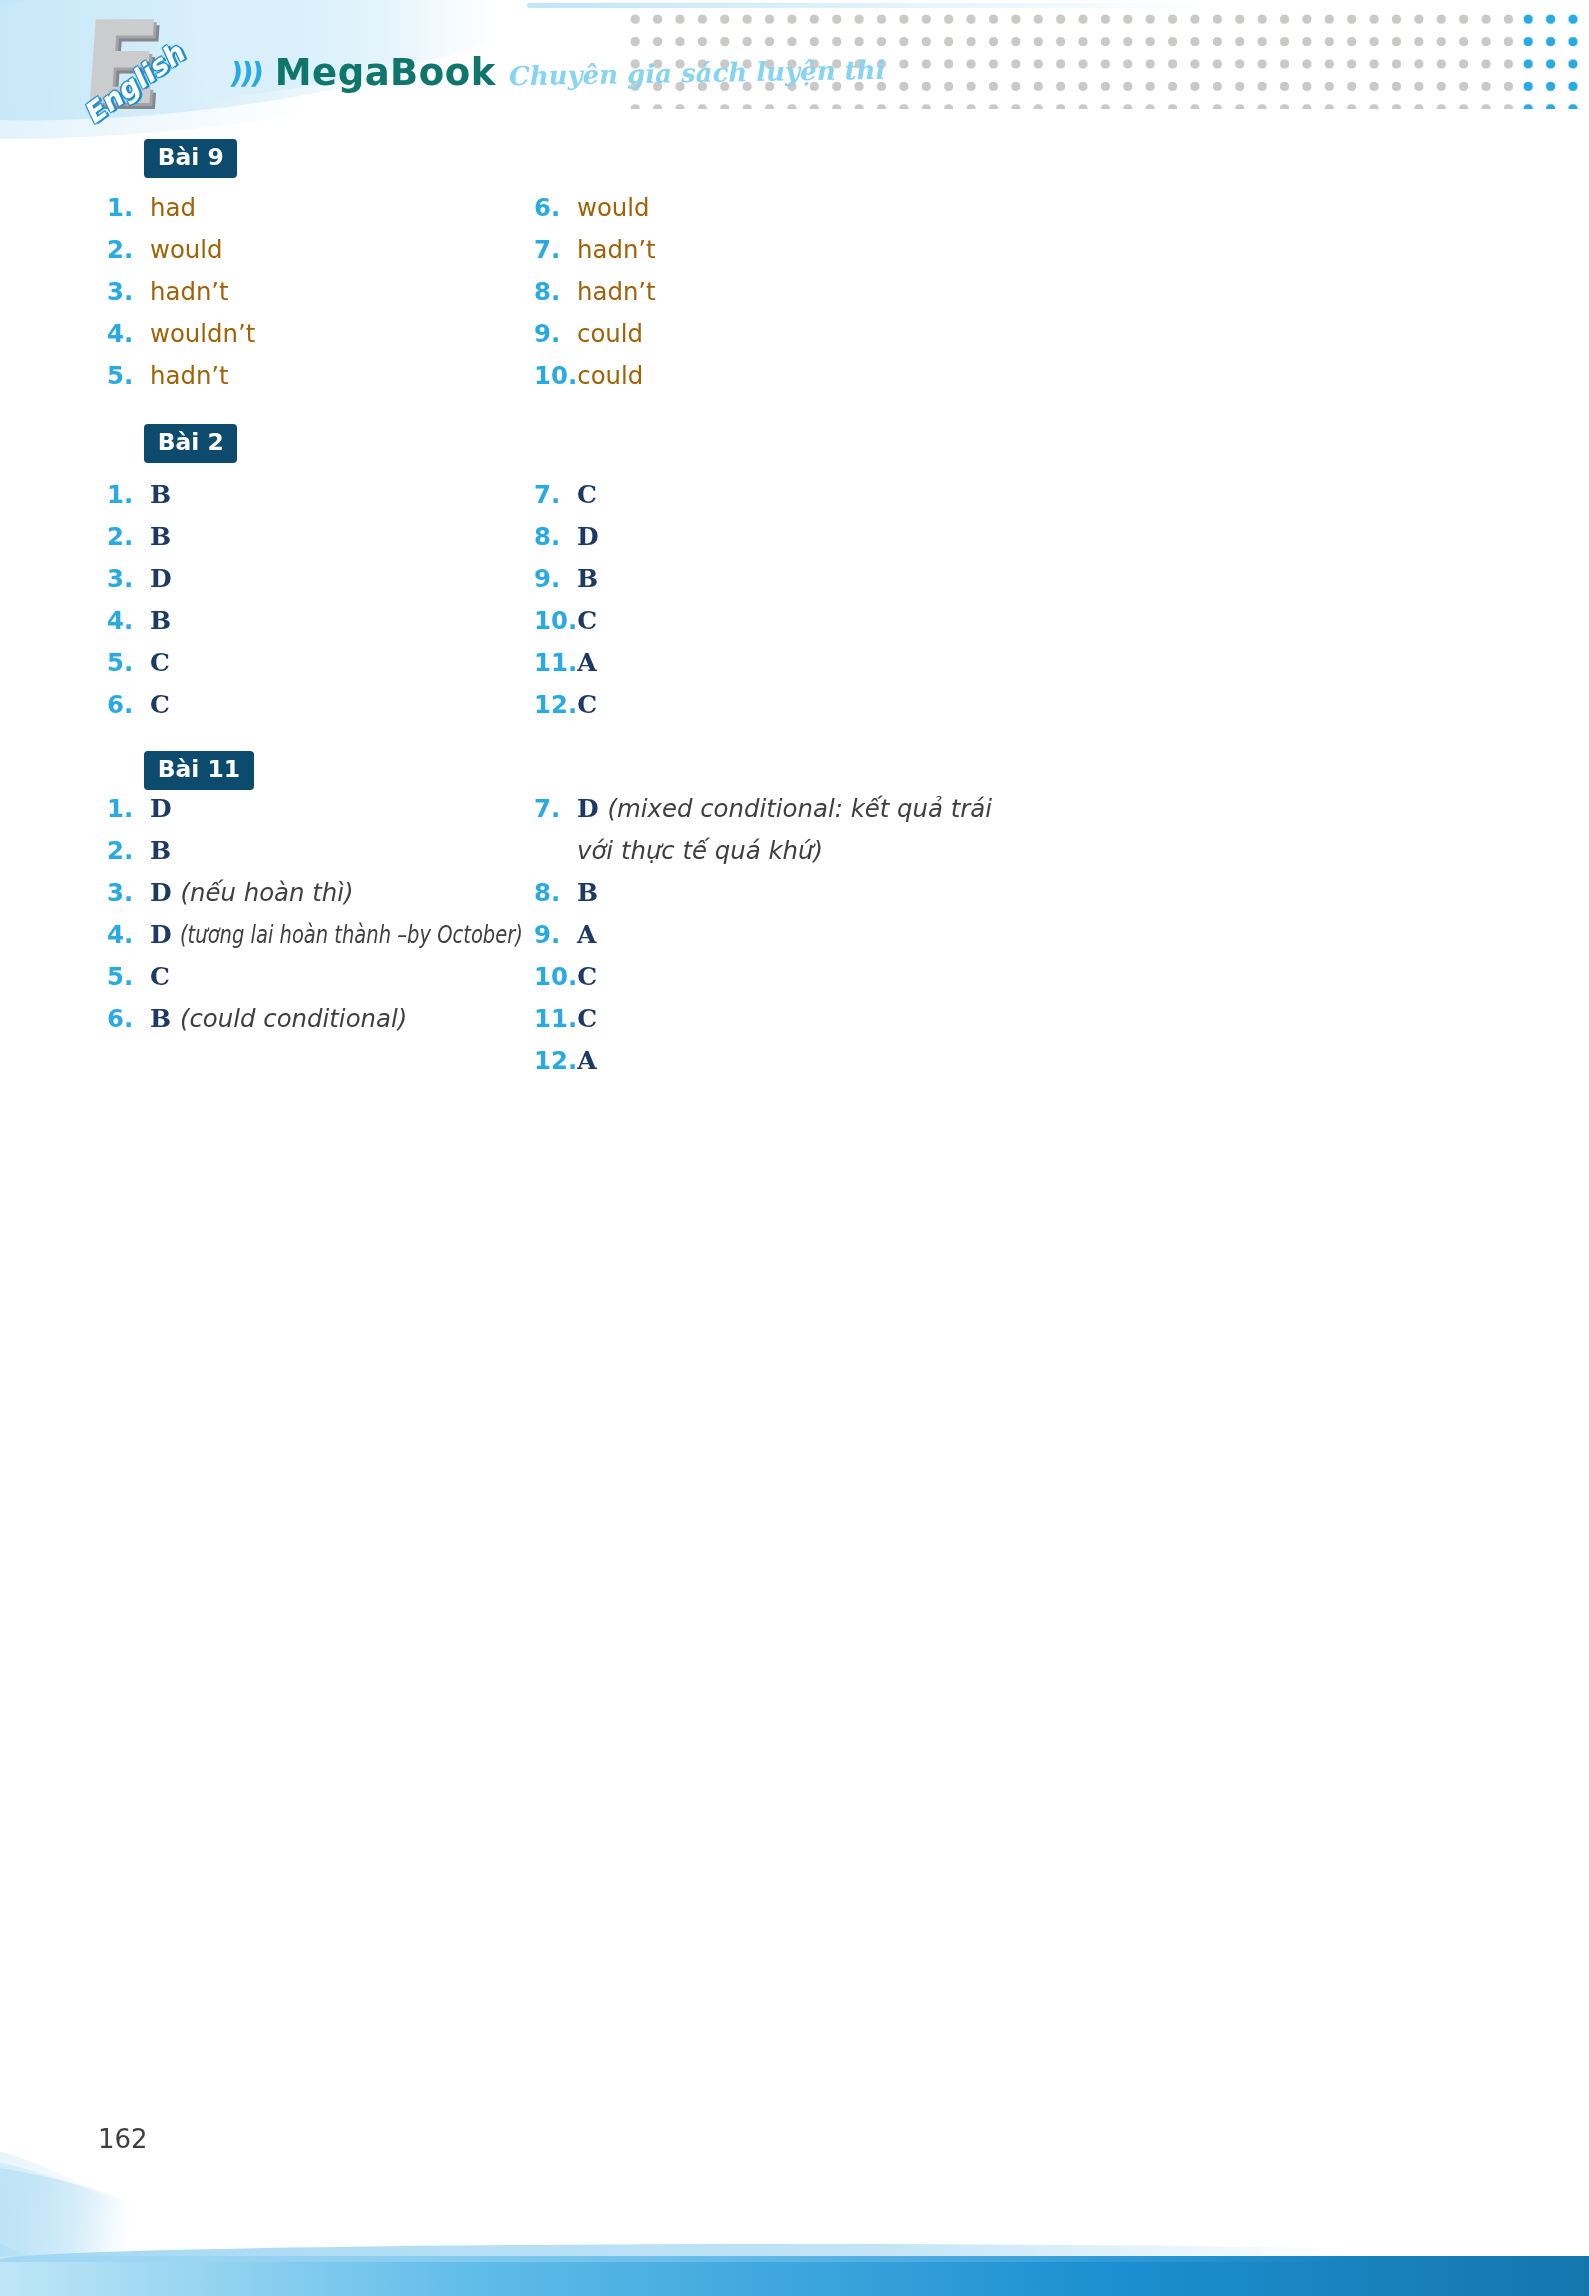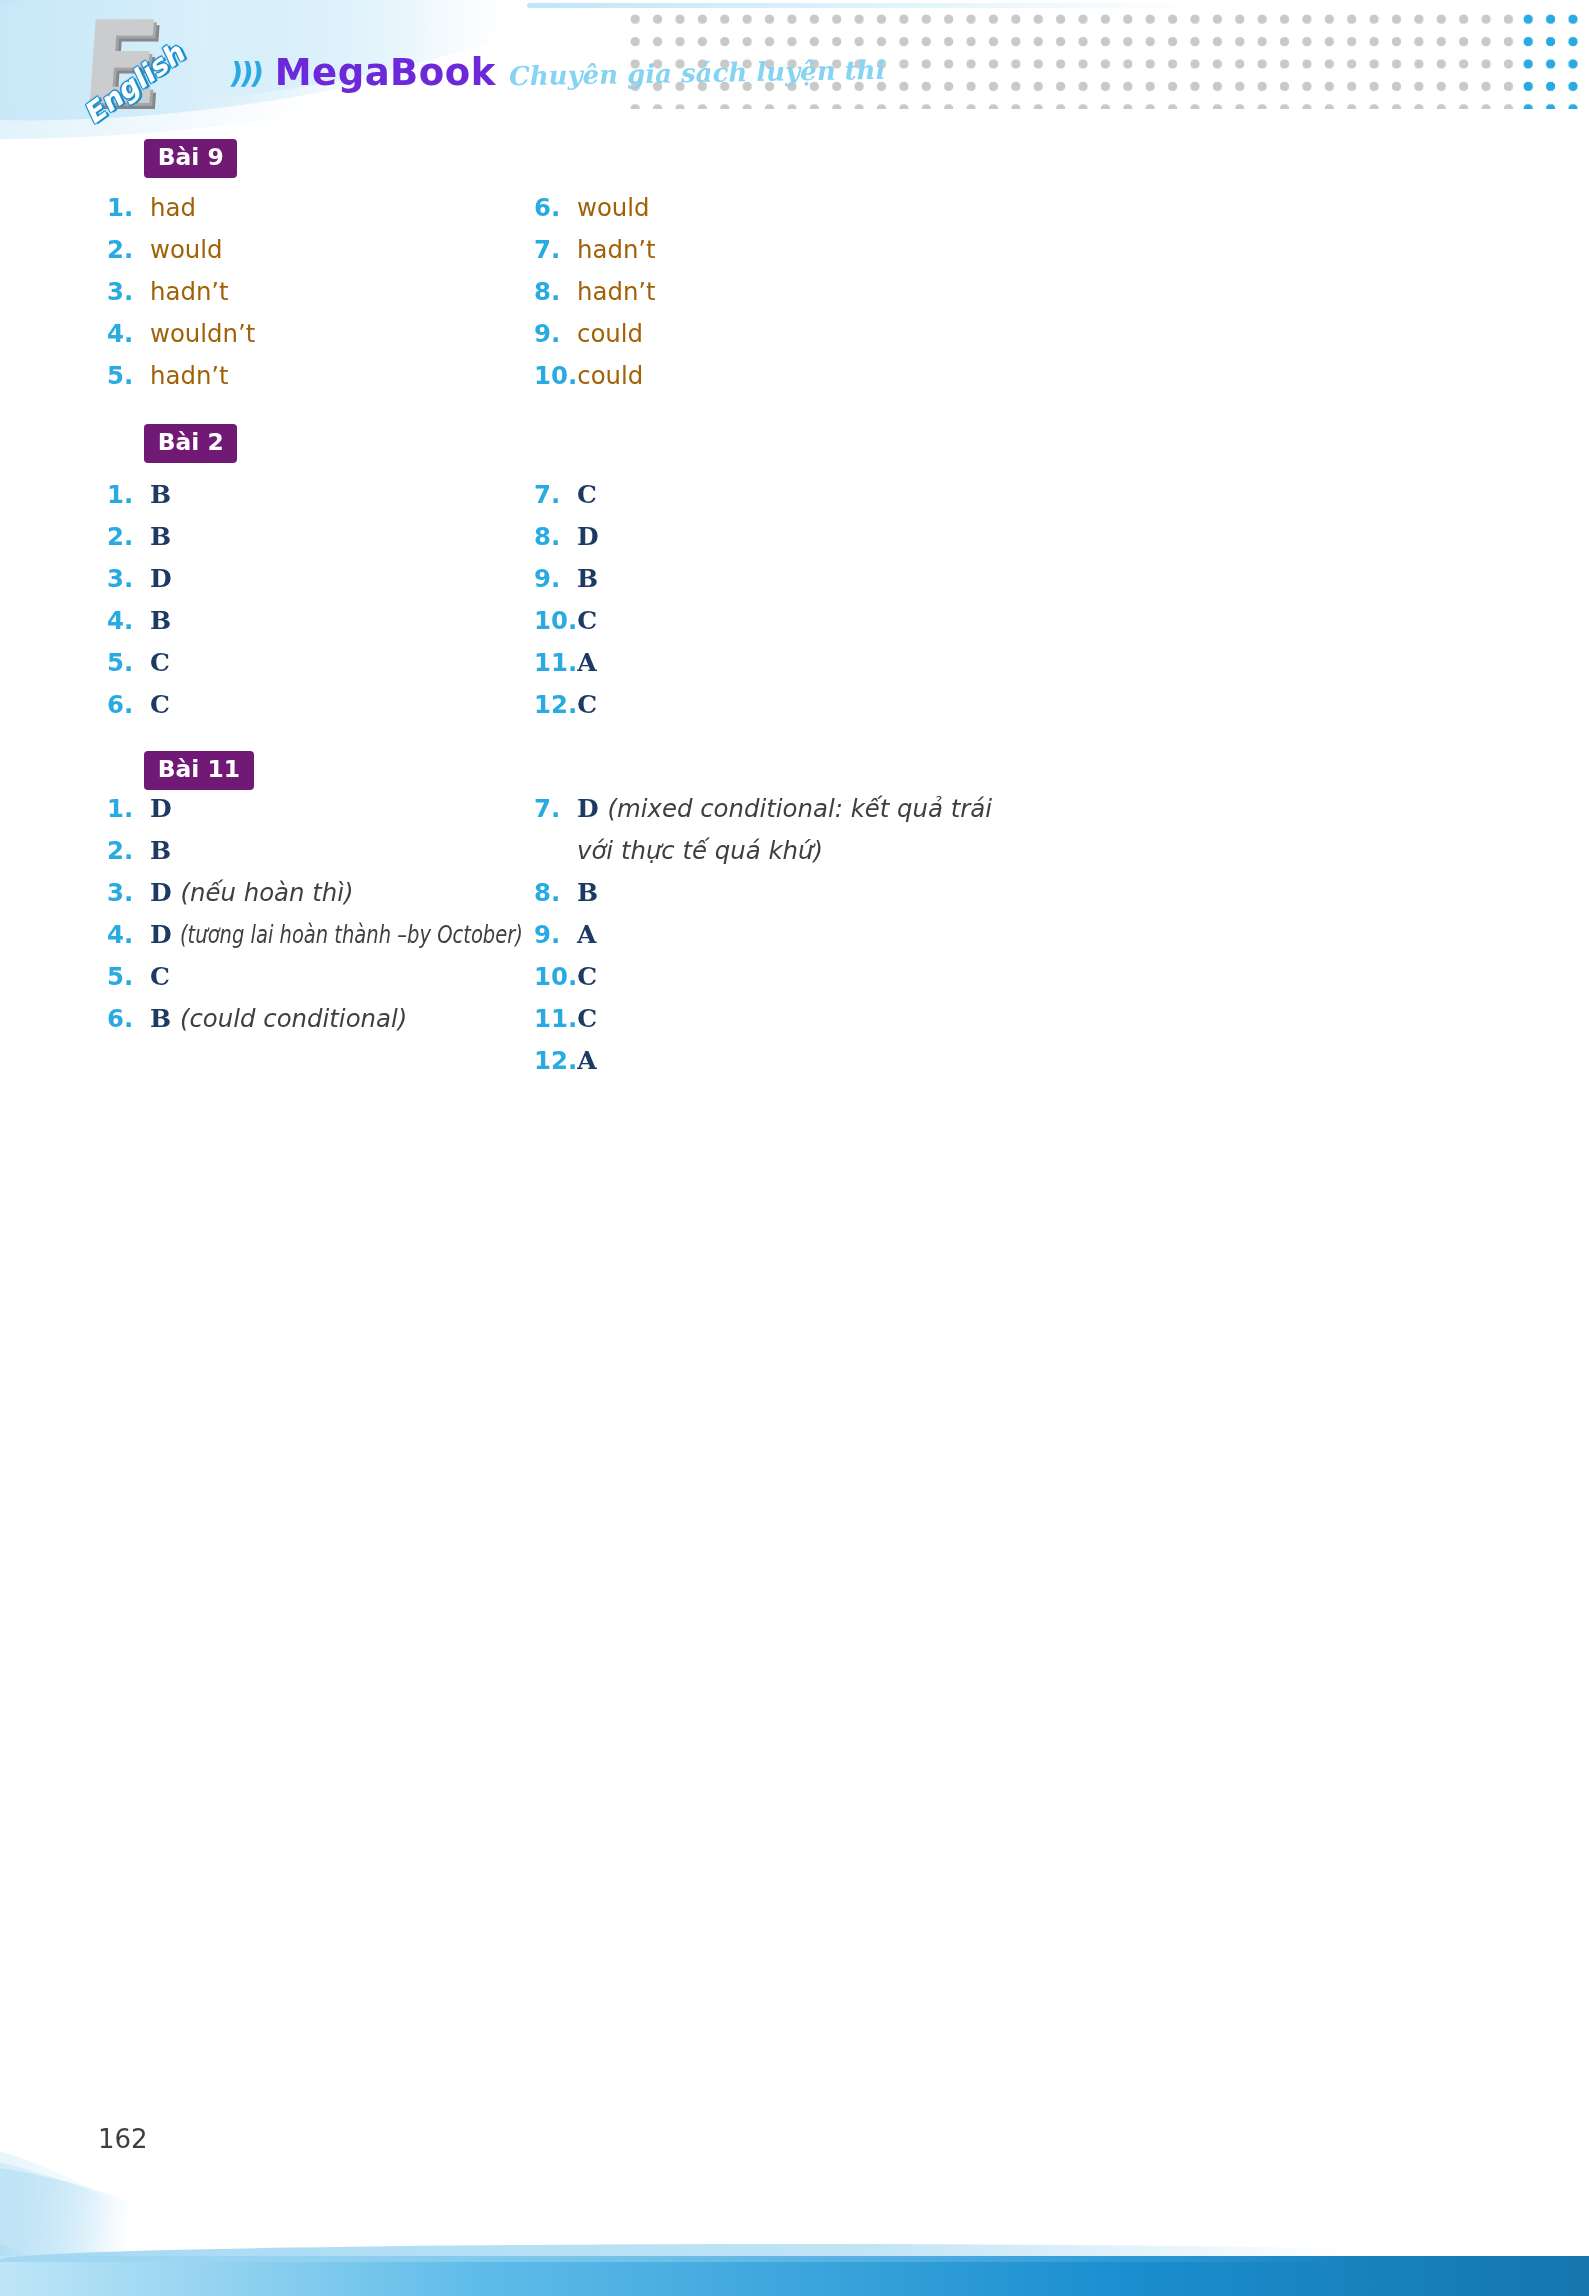--- a/index.html
+++ b/index.html
@@ -26,27 +26,27 @@
 
   
   .logo-e{position:absolute;left:82px;top:5.9px;width:156px;height:127px;z-index:5;}
   .logo-e .e{font-weight:900;font-size:115px;line-height:1;color:#cbccce;
     text-shadow:2.9px 2.9px 0 #a2a4a7,5.9px 5.9px 0 #85878b;transform:skewX(-4deg);display:block;}
   .logo-e .english{position:absolute;left:-3.9px;top:60px;transform:rotate(-36deg);
     font-size:28px;font-weight:bold;font-style:italic;color:#fff;
     text-shadow:0 0 2.9px #1b8fd0,2px 2px 0 #1b8fd0,-1px -1px 0 #1b8fd0,1px -1px 0 #1b8fd0,-1px 1px 0 #1b8fd0;}
   .brandrow{position:absolute;left:230px;top:51px;display:flex;align-items:center;gap:13.7px;z-index:5;}
   .brand-marks{font-weight:900;font-size:29px;color:#29abe2;letter-spacing:-2.9px;transform:skewX(-8deg);}
-  .brand-name{font-weight:800;font-size:37px;color:#6d28d9;letter-spacing:0.5px;}
+  .brand-name{font-weight:800;font-size:37px;color:#0f766e;letter-spacing:0.5px;}
   .brand-tagline{font-family:"DejaVu Serif","Liberation Serif",serif;font-style:italic;font-weight:600;
     font-size:26px;color:#86d3f2;transform:rotate(-1deg);}
 
   
   .section{position:absolute;left:0;width:100%;}
-  .badge{position:absolute;left:144px;top:0;background:#701a75;color:#fff;font-weight:bold;
+  .badge{position:absolute;left:144px;top:0;background:#0c4a6e;color:#fff;font-weight:bold;
     font-size:23.4px;line-height:1;padding:6.8px 13.7px 8.8px;border-radius:3.9px;}
   .cols{position:absolute;left:0;width:100%;}
   .col{position:absolute;top:0;}
   .col-l{left:107px;width:458px;}
   .col-r{left:534px;width:488px;}
   .row{display:flex;line-height:42px;font-size:24.4px;color:#3f3f41;}
   .num{flex:0 0 43px;font-weight:bold;color:#29abe2;}
   .content{flex:1;}
   .col-l .content{white-space:nowrap;}
   .col-r .content{white-space:normal;}

